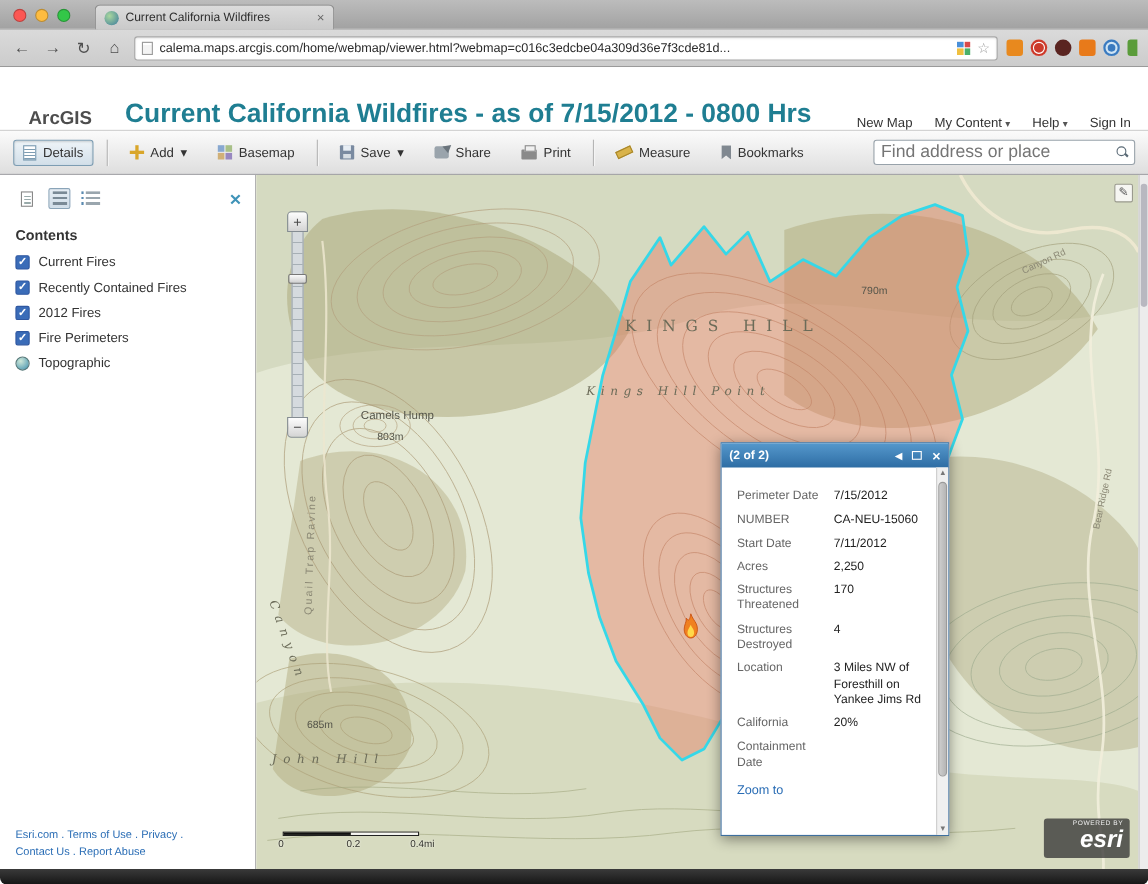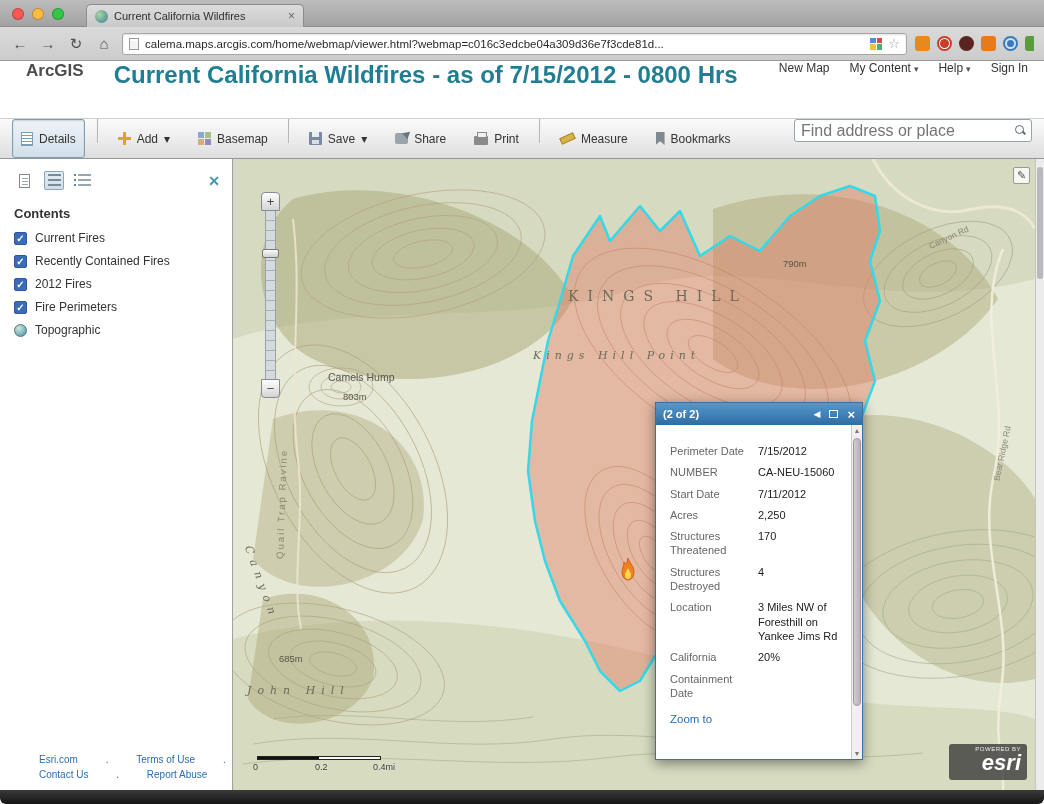--- a/index.html
+++ b/index.html
@@ -38,31 +38,31 @@
   .ext { width:15px; height:15px; border-radius:3px; }
   .ext.rss{ background:#e8891e; border-radius:3px; }
   .ext.red{ background:#cc3a2a; border-radius:50%; box-shadow:inset 0 0 0 2px #cc3a2a, inset 0 0 0 3px #fff; }
   .ext.dark{ background:#5a2420; border-radius:50%; }
   .ext.orange{ background:#e87a1a; }
   .ext.blue{ background:#3a7abf; border-radius:50%; box-shadow:inset 0 0 0 2px #3a7abf, inset 0 0 0 4px #cfe4f4; }
   .ext.green{ background:#5a9c3a; width:9px; border-radius:3px 0 0 3px; }
 
   
   .app-header { position:absolute; top:61px; left:0; right:0; height:57px; background:#fff;
-    display:flex; align-items:flex-start; }
+    display:flex; align-items:flex-end; }
   .logo { margin-left:26px; font-size:17px; font-weight:bold; color:#4d4d4d; }
   .app-title { margin-left:30px; font-size:24px; font-weight:bold; color:var(--accent,#1f7e92); white-space:nowrap; }
   .hnav { margin-left:auto; margin-right:16px; display:flex; align-items:center; gap:20px;
     font-size:12px; color:#333; }
   .hnav .caret { font-size:9px; color:#555; margin-left:3px; }
 
   
   .toolbar { position:absolute; top:118px; left:0; right:0; height:41px;
     background:linear-gradient(#fbfbfb,#dedede); border-top:1px solid #cfcfcf; border-bottom:1px solid #95959a;
-    display:flex; gap:12px; padding:0 12px; font-size:12px; color:#333; }
+    display:flex; align-items:center; gap:12px; padding:0 12px; font-size:12px; color:#333; }
   .tbtn { display:flex; align-items:center; gap:6px; padding:4px 8px; border-radius:3px; white-space:nowrap; }
   .tbtn.active { border:1px solid #7d9db3; background:linear-gradient(#eef4f8,#d2dfe9);
     box-shadow:inset 0 1px 2px rgba(0,0,0,.15); }
   .tsep { width:1px; height:24px; background:#b5b5b5; box-shadow:1px 0 0 #f4f4f4; }
   .ico { display:inline-block; flex:0 0 auto; }
   .ico-details { width:12px; height:14px; background:
     repeating-linear-gradient(#fff 0 2px, #7d9db3 2px 3px); border:1px solid #7d9db3; }
   .ico-add { position:relative; width:13px; height:13px; }
   .ico-add::before, .ico-add::after { content:""; position:absolute; background:#d9a62a; }
   .ico-add::before { left:5px; top:0; width:3px; height:13px; }
@@ -112,21 +112,21 @@
     background:repeating-linear-gradient(#5a8ab0 0 2px, transparent 2px 5px); }
   .panel-close { margin-left:auto; margin-right:12px; color:#3f93b8; font-size:14px; font-weight:bold; }
   .contents-h { margin-top:16px; font-size:13px; font-weight:bold; color:#333; }
   .layers { list-style:none; margin-top:10px; }
   .layers li { display:flex; align-items:center; gap:8px; margin-bottom:9px; font-size:12px; color:#333; }
   .cb { width:13px; height:13px; background:#3a6cb8; border:1px solid #2f57a0; border-radius:2px;
     color:#fff; font-size:10px; font-weight:bold; line-height:12px; text-align:center; flex:0 0 auto; }
   .globe { width:13px; height:13px; border-radius:50%; border:1px solid #577;
     background:radial-gradient(circle at 35% 30%, #cfe8d8, #3e8fae); flex:0 0 auto; }
   .sidebar-footer { position:absolute; left:14px; bottom:8px; font-size:10px; color:#2a6db5; line-height:1.5; }
-  .sidebar-footer span { white-space:nowrap;margin-left:25px; }
+  .sidebar-footer span { white-space:nowrap; }
 
   
   .map { position:relative; flex:1; background:#e4e8d4; overflow:hidden; }
   .terrain { position:absolute; inset:0; }
   .fire-perimeter { fill:var(--fire-fill, rgba(228,118,95,.42)); stroke:var(--perimeter,#35d8e8);
     stroke-width:2.5; stroke-linejoin:round; }
   .lbl { fill:#6b6b58; font-family:"DejaVu Serif", serif; }
   .lbl-sans { fill:#55554a; font-family:"Liberation Sans", sans-serif; }
   .lbl-road { fill:#8a8774; font-family:"Liberation Sans", sans-serif; }
 

